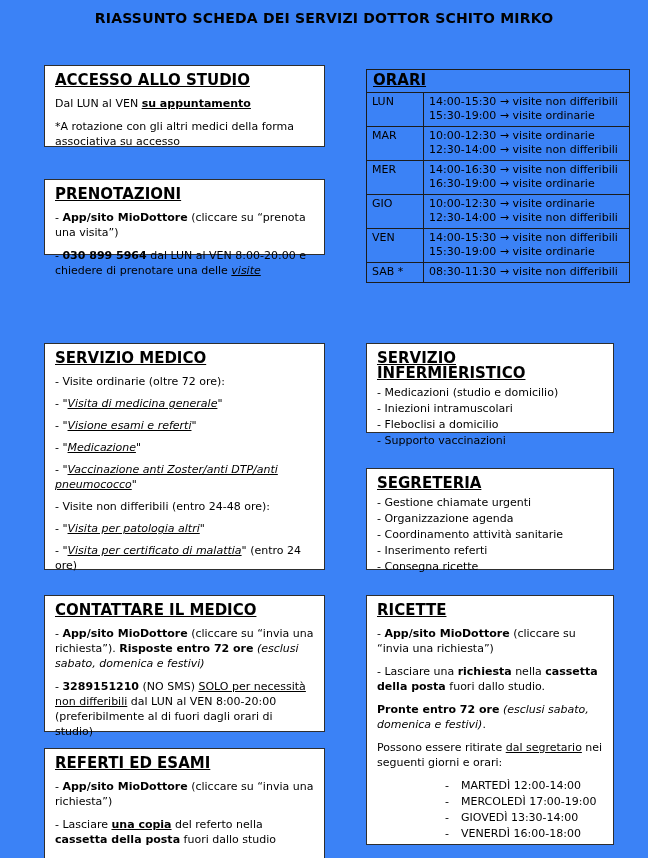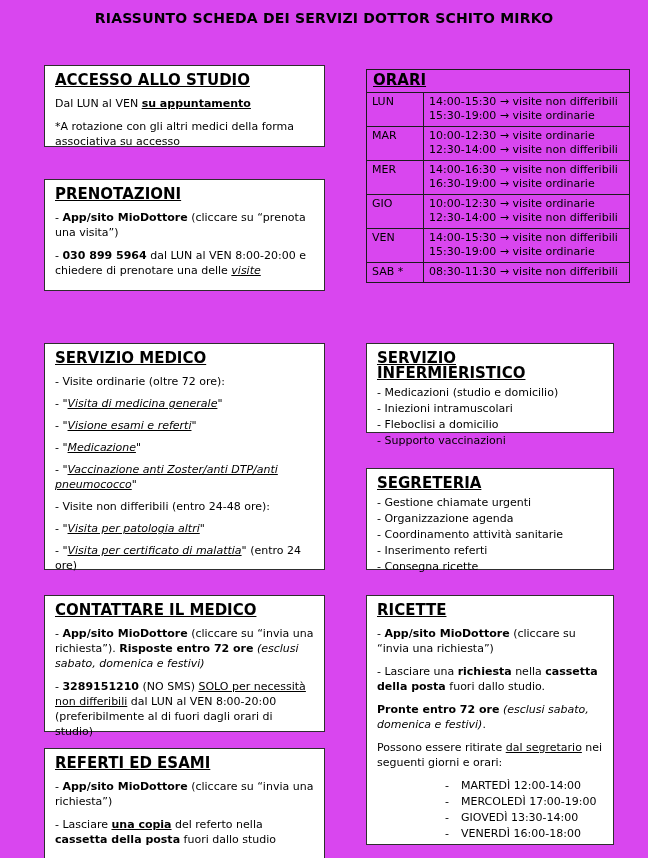--- a/index.html
+++ b/index.html
@@ -1,19 +1,19 @@
 <!DOCTYPE html>
 <html><head>
 <meta charset="utf-8">
 <style>
   html,body{margin:0;padding:0;background:#ffffff;}
   .page{
     position:relative;
     width:648px;height:858px;
-    background:#d946ef;
+    background:#3b82f6;
     font-family:"DejaVu Sans",sans-serif;
     font-size:11px;color:#000;
     overflow:hidden;
   }
   .page-title{
     position:absolute;top:10px;left:0;width:648px;
     text-align:center;font-size:14px;font-weight:bold;
     letter-spacing:0.2px;
   }
   .box{
@@ -67,21 +67,21 @@
 <div class="page">
 
   <div class="page-title">RIASSUNTO SCHEDA DEI SERVIZI DOTTOR SCHITO MIRKO</div>
 
   <div class="box col-left" style="top:65px;height:82px;">
     <div class="heading">ACCESSO ALLO STUDIO</div>
     <div class="para"><span>Dal LUN al VEN </span><span class="b u">su appuntamento</span></div>
     <div class="para"><span>*A rotazione con gli altri medici della forma associativa su accesso</span></div>
   </div>
 
-  <div class="box col-left" style="top:179px;height:112px;">
+  <div class="box col-left" style="top:179px;height:76px;">
     <div class="heading">PRENOTAZIONI</div>
     <div class="para"><span>- </span><span class="b">App/sito MioDottore</span><span> (cliccare su “prenota una visita”)</span></div>
     <div class="para"><span>- </span><span class="b">030 899 5964</span><span> dal LUN al VEN 8:00-20:00 e chiedere di prenotare una delle </span><span class="i u">visite</span></div>
   </div>
 
   <div class="box col-left" style="top:343px;height:227px;">
     <div class="heading">SERVIZIO MEDICO</div>
     <div class="item"><span>- Visite ordinarie (oltre 72 ore):</span></div>
     <div class="item"><span>- "</span><span class="i u">Visita di medicina generale</span><span>"</span></div>
     <div class="item"><span>- "</span><span class="i u">Visione esami e referti</span><span>"</span></div>

